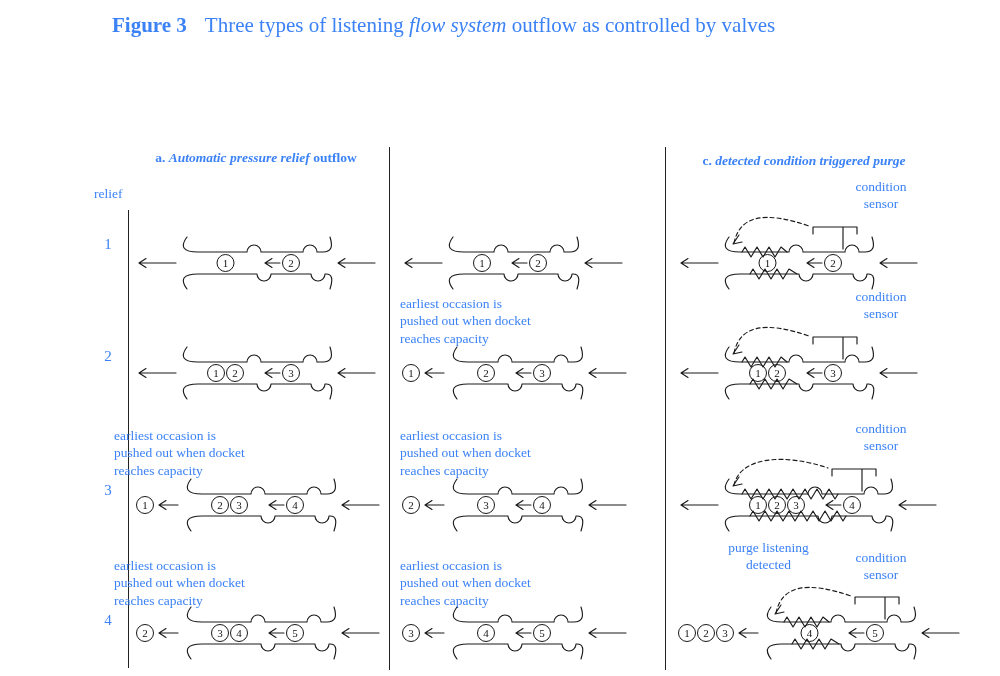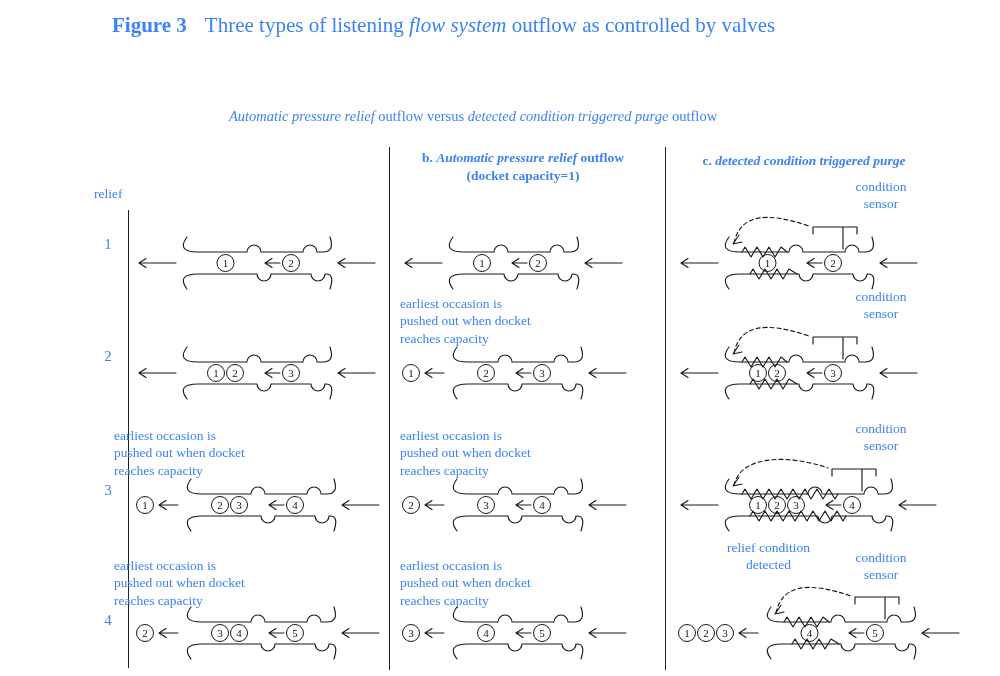--- a/index.html
+++ b/index.html
@@ -43,27 +43,23 @@
 </style>
 </head>
 <body>
 
 <div class="page">
 
   <div class="title">
     <span class="fig-label">Figure 3</span><span class="fig-title"><span>Three types of listening </span><span style="font-style: italic;">flow system</span><span> outflow as controlled by valves</span></span>
   </div>
 
-  <div class="subtitle"><span style="font-style: italic;">Automatic pressure relief</span><span> outflow versus </span><span style="font-style: italic;">detected condition triggered purge</span><span> outflow</span></div>
 
   <div class="hdr hdr-a">
-  </div>
-  <div class="hdr hdr-b">
-    <div><span>b. </span><span style="font-style: italic;">Automatic pressure relief</span><span> outflow</span></div>
-    <div>(docket capacity=1)</div>
+    <div><span>a. </span><span style="font-style: italic;">Automatic pressure relief</span><span> outflow</span></div>
   </div>
   <div class="hdr hdr-c">
     <div><span>c. </span><span style="font-style: italic;">detected condition triggered purge</span></div>
   </div>
 
   <div class="stages-label">relief</div>
   <div class="stage-num sn1">1</div>
   <div class="stage-num sn2">2</div>
   <div class="stage-num sn3">3</div>
   <div class="stage-num sn4">4</div>
@@ -89,21 +85,21 @@
 reaches capacity</div>
 
   <div class="slabel sl1">condition
 sensor</div>
   <div class="slabel sl2">condition
 sensor</div>
   <div class="slabel sl3">condition
 sensor</div>
   <div class="slabel sl4">condition
 sensor</div>
-  <div class="plabel">relief condition
+  <div class="plabel">purge listening
 detected</div>
 
   <svg class="cell col-a row-1" width="250" height="110">
       <path d="M 44 70 L 7 70 M 14 65.5 L 7 70 L 14 74.5" class="st"></path>
       <path d="M 55 44 Q 44 59 66 59 L 115 59 a 7 7 0 0 1 14 0 L 171 59 a 7 7 0 0 1 14 0 L 191 59 Q 203 59 198 44" class="st"></path>
       <path d="M 55 96 Q 44 81 66 81 L 125 81 a 7 7 0 0 0 14 0 L 179 81 a 7 7 0 0 0 14 0 L 194 81 Q 203 81 198 96" class="st"></path>
       <circle cx="93.5" cy="70" r="8.5" class="circ"></circle>
       <text x="93.5" y="73.6" class="num">1</text>
       <path d="M 148 70 L 133 70 M 140 65.5 L 133 70 L 140 74.5" class="st"></path>
       <circle cx="159" cy="70" r="8.5" class="circ"></circle>

